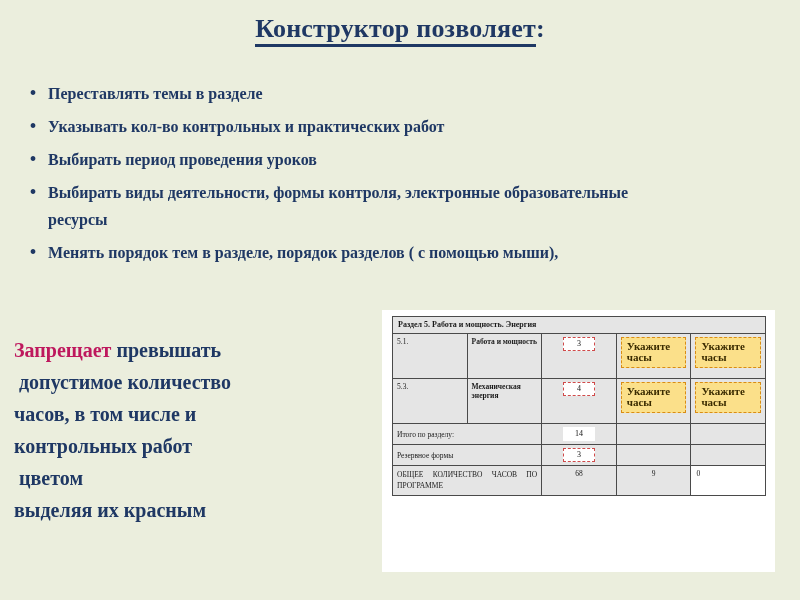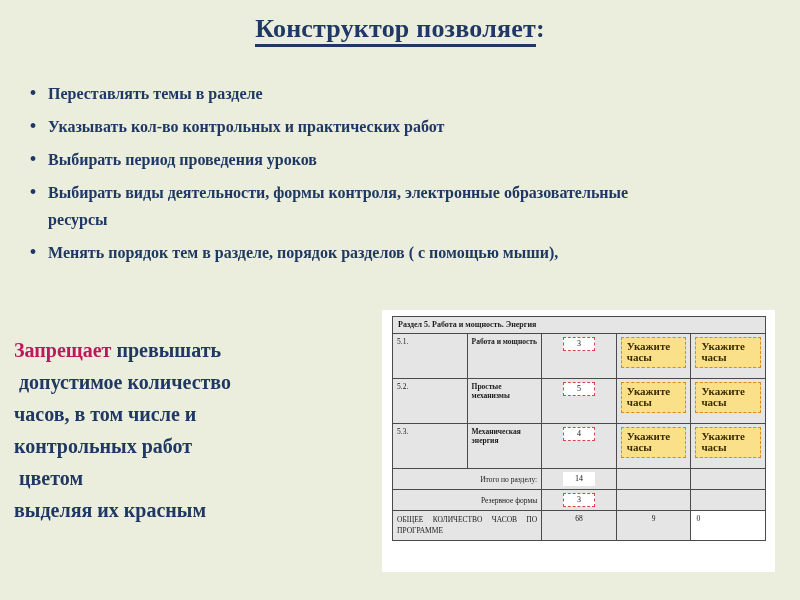--- a/index.html
+++ b/index.html
@@ -141,21 +141,21 @@
     font-size: 11px;
     font-weight: bold;
     color: #3a2b00;
     line-height: 11px;
     box-sizing: border-box;
   }
   .hourbox .l2 { display: block; }
 
   
   .total-row td { height: 19px; vertical-align: middle; }
-  .total-label { font-size: 8px; text-align: right; }
+  .total-label { font-size: 8px; }
   .cell-red {
     background: #fe0000;
     text-align: center;
     vertical-align: middle;
   }
   .cell-red .numbox { border-color: #ffffff; }
   .grand-row td {
     height: 30px;
     vertical-align: top;
   }
@@ -238,39 +238,20 @@
         </div>
       </td>
       <td class="c-y2">
         <div class="hourbox">
           <span>Укажите</span>
           <span class="l2">часы</span>
         </div>
       </td>
     </tr>
 
-    <tr class="topic-row">
-      <td class="c-num">5.2.</td>
-      <td class="c-name">Простые механизмы</td>
-      <td class="c-hrs">
-        <span class="numbox">5</span>
-      </td>
-      <td class="c-y1">
-        <div class="hourbox">
-          <span>Укажите</span>
-          <span class="l2">часы</span>
-        </div>
-      </td>
-      <td class="c-y2">
-        <div class="hourbox">
-          <span>Укажите</span>
-          <span class="l2">часы</span>
-        </div>
-      </td>
-    </tr>
 
     <tr class="topic-row">
       <td class="c-num">5.3.</td>
       <td class="c-name">Механическая энергия</td>
       <td class="c-hrs">
         <span class="numbox">4</span>
       </td>
       <td class="c-y1">
         <div class="hourbox">
           <span>Укажите</span>

